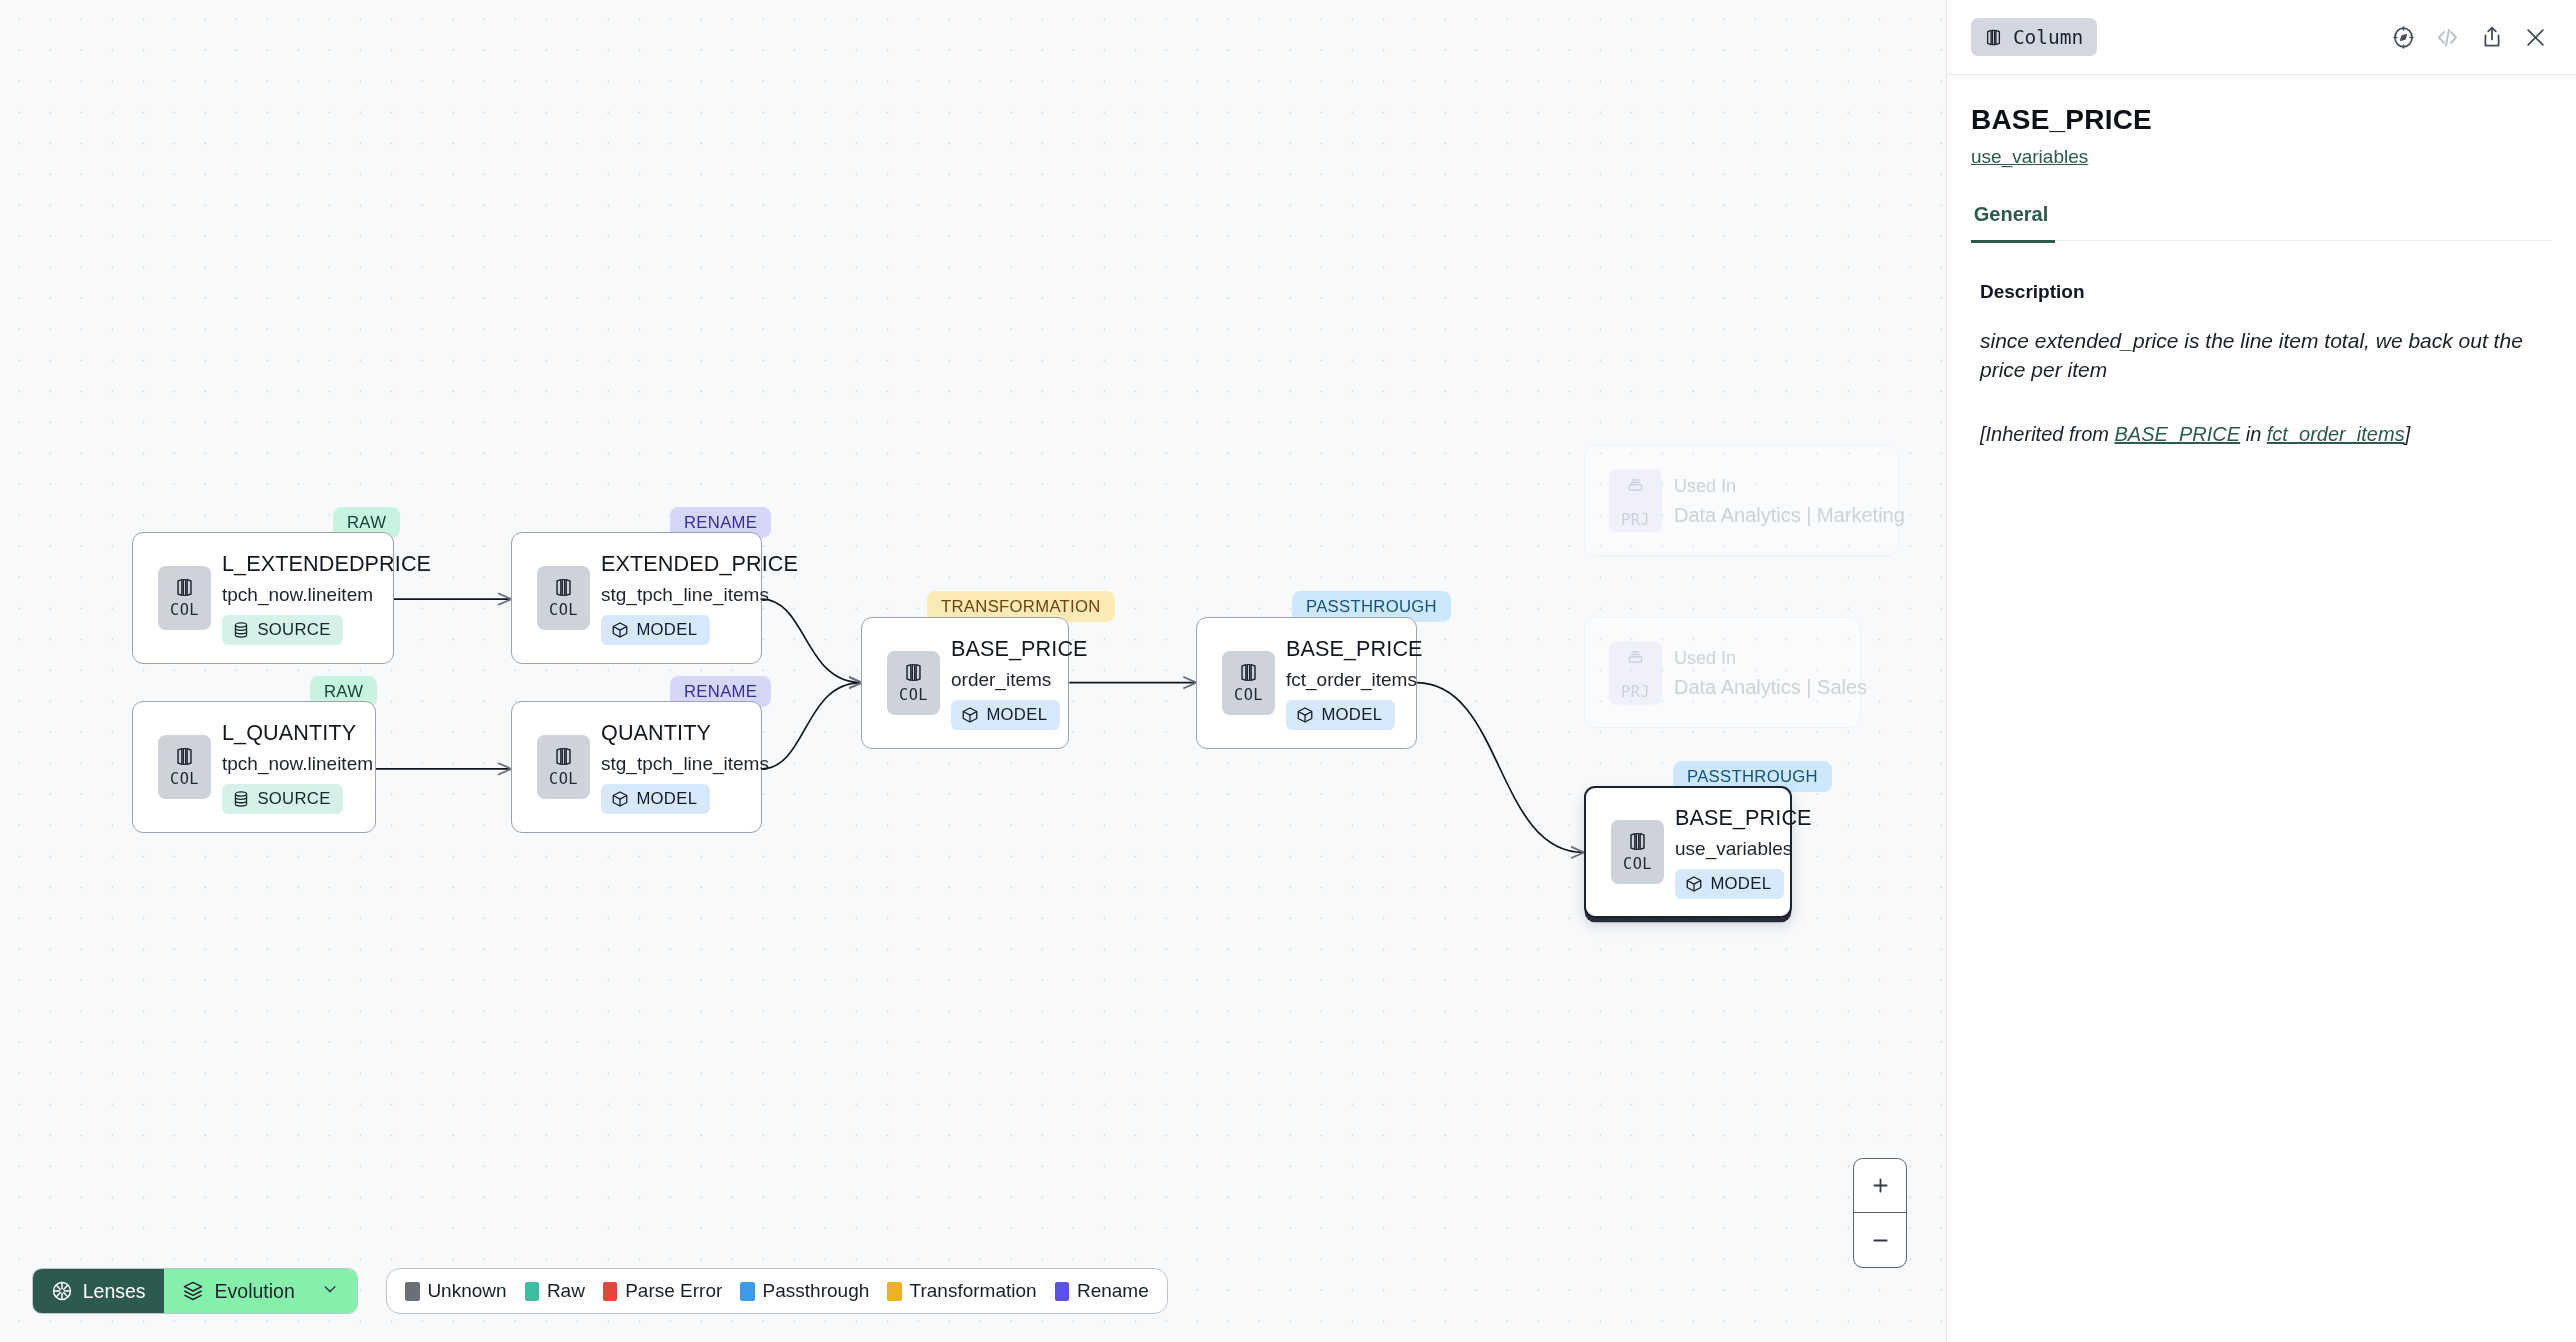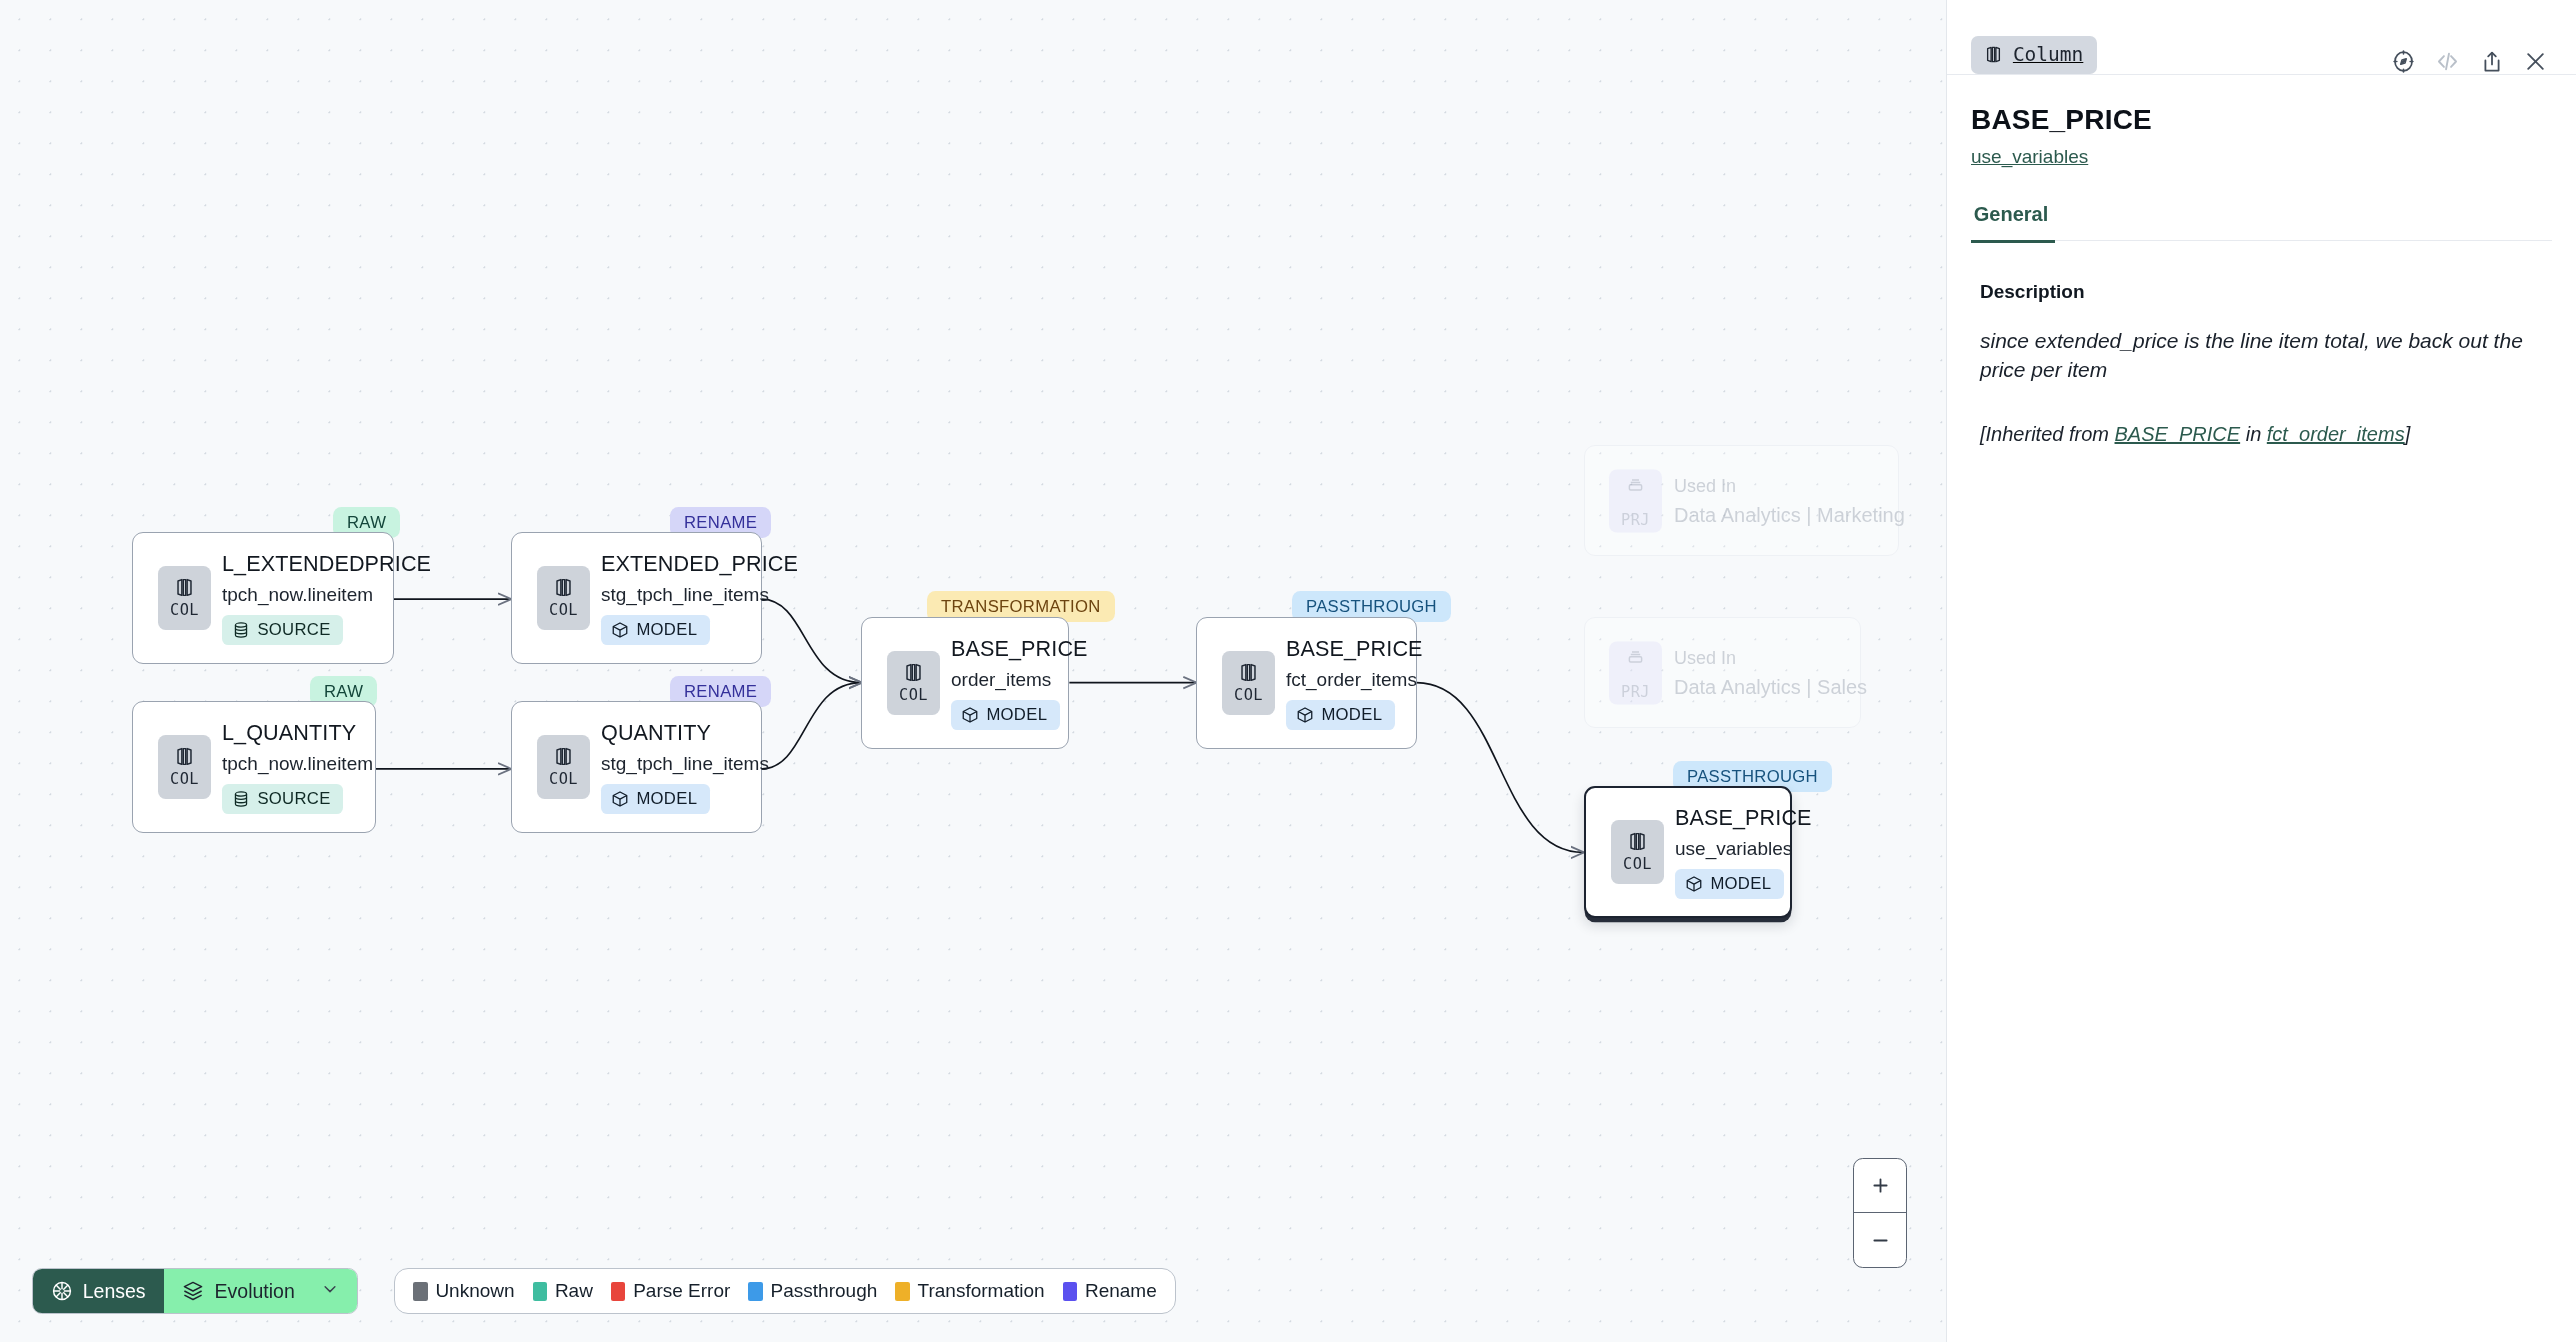--- a/index.html
+++ b/index.html
@@ -119,21 +119,21 @@
   }
   .ghost-chip .chip-label { font-size: 15.3px; font-family: "DejaVu Sans Mono", monospace; letter-spacing: 0.4px; }
   .ghost-body { position: absolute; left: 89px; top: 50%; transform: translateY(-50%); display: flex; flex-direction: column; gap: 7px; }
   .ghost-used { font-size: 18px; color: #9aa2ae; }
   .ghost-name { font-size: 20px; color: #9aa2ae; white-space: nowrap; }
 
   
   #edges { position: absolute; inset: 0; width: 1946px; height: 1343px; z-index: 7; pointer-events: none; }
 
   
-  #bottom-bar { position: absolute; left: 32px; bottom: 29px; display: flex; align-items: center; gap: 36px; z-index: 30; }
+  #bottom-bar { position: absolute; left: 32px; bottom: 29px; display: flex; align-items: center; gap: 28px; z-index: 30; }
   .pill-group { display: flex; align-items: stretch; border: 1.1px solid #bcc3cc; border-radius: 9.7px; overflow: hidden; height: 46px; background:#fff; }
   .lenses-btn { background: #2c5a4e; color: #fff; display: flex; align-items: center; gap: 9.7px; padding: 0 18px; font-size: 19.5px; cursor: pointer; }
   .evolution-btn { background: #86efac; color: #1d242e; display: flex; align-items: center; gap: 11px; padding: 0 18px; font-size: 19.5px; cursor: pointer; }
   .evolution-btn .caret { margin-left: 15.3px; color:#3a434f; }
   .legend { display: flex; align-items: center; gap: 18px; border: 1.1px solid #bcc3cc; border-radius: 14px; background: #fff; height: 46px; padding: 0 18px; }
   .legend-item { display: flex; align-items: center; gap: 7.7px; font-size: 19px; color: #16202b; white-space: nowrap; }
   .legend-sw { width: 14.6px; height: 19px; border-radius: 2.1px; display:inline-block; }
 
   
   #zoom-ctrl {
@@ -148,24 +148,23 @@
   
   #panel {
     position: relative;
     width: 630px; height: 1343px;
     background: #ffffff;
     border-left: 1px solid #e3e7ec;
     flex: 0 0 auto;
   }
   #panel-head {
     height: 75px;
-    display: flex; align-items: flex-end; justify-content: space-between;
+    display: flex; align-items: center; justify-content: space-between;
     padding: 0 28px 0 24px;
     border-bottom: 1px solid #e7eaef;
-    text-decoration: underline;
   }
   .type-chip {
     display: inline-flex; align-items: center; gap: 9.7px;
     background: #d3d8e0; color: #1d242e;
     border-radius: 7px; padding: 7.7px 13.2px;
     font-size: 19.5px; font-family: "DejaVu Sans Mono", monospace;
     cursor: pointer;
   }
   .head-icons { display: flex; align-items: center; gap: 19.5px; color: #454f5c; }
   .head-icons span { cursor: pointer; display: inline-flex; }

